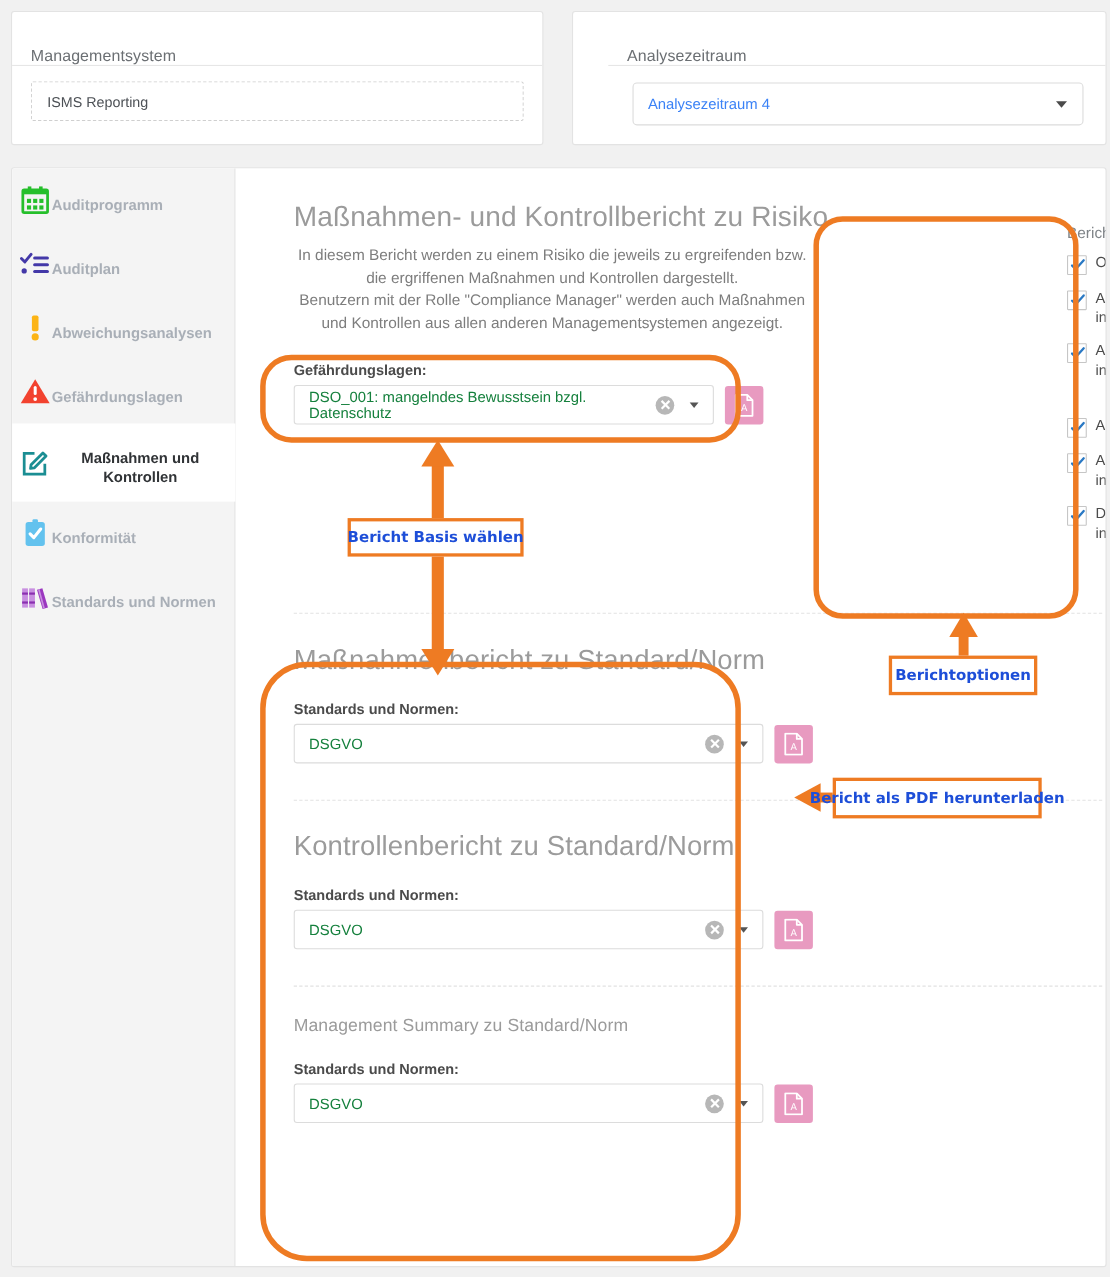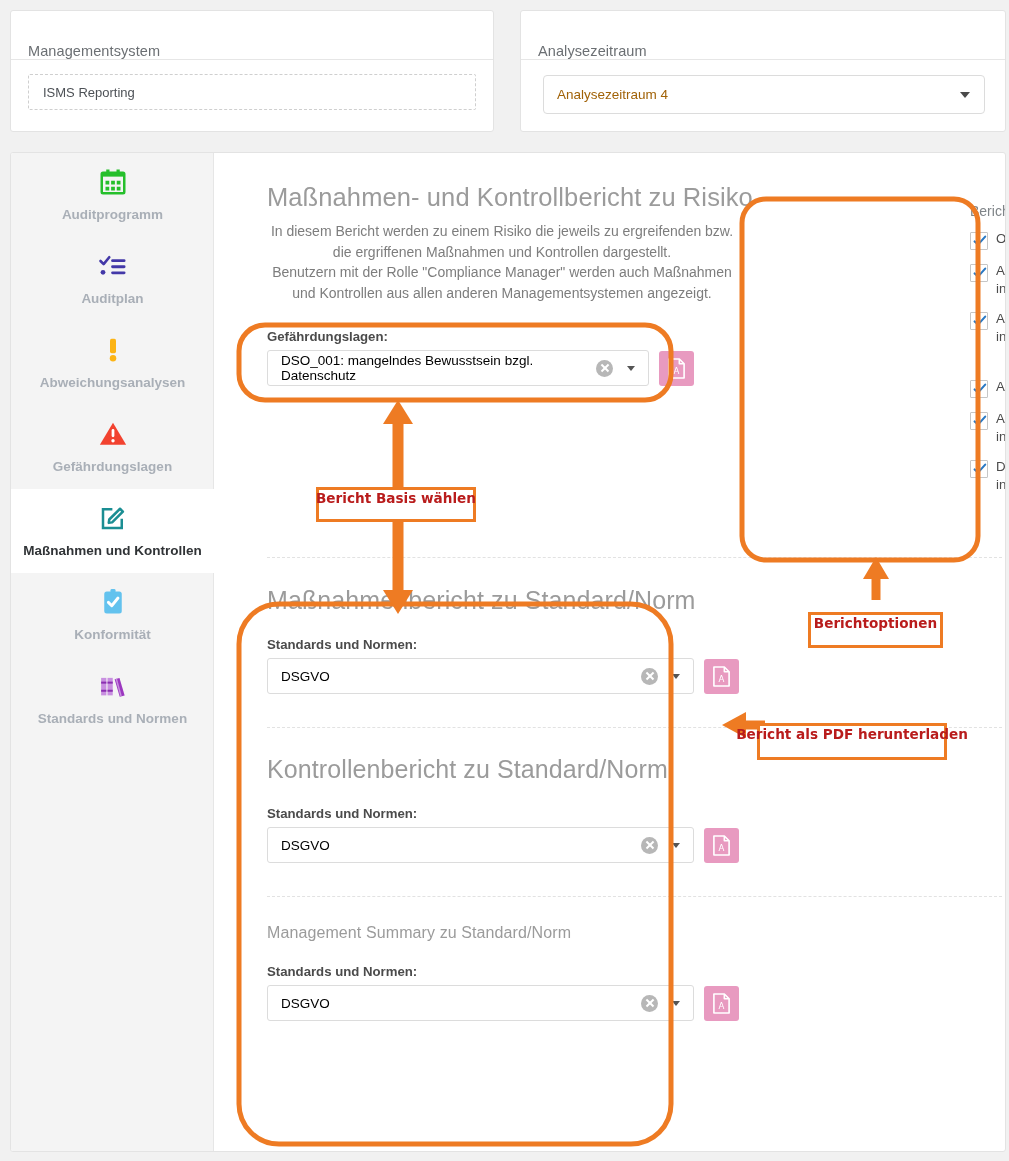--- a/index.html
+++ b/index.html
@@ -13,21 +13,21 @@
   #root { position: relative; width: 1009px; height: 1161px; }
 
   
   .topcard {
     position: absolute;
     background: #ffffff;
     border: 1px solid #e3e3e3;
     border-radius: 3px;
   }
   #card-ms  { left: 10px;  top: 10px; width: 484px; height: 122px; }
-  #card-az  { left: 520px; top: 10px; width: 486px; height: 122px; }
+  #card-az  { left: 520px; top: 10px; width: 486px; height: 122px; padding-left: 32px; }
   .topcard-head {
     height: 49px;
     border-bottom: 1px solid #e6e6e6;
     display: flex; align-items: flex-end;
     padding-left: 17px;
   }
   .topcard-head span {
     font-size: 14.5px; color: #6b6f73; letter-spacing: .1px;
   }
   .topcard-body { padding: 14px 17px 0 17px; }
@@ -44,21 +44,21 @@
   #az-body { padding: 15px 20px 0 22px; }
   .select-box {
     height: 39px;
     border: 1px solid #dcdcdc;
     border-radius: 4px;
     background: #fff;
     display: flex; align-items: center;
     padding: 0 14px 0 13px;
     position: relative;
   }
-  .select-box .val { font-size: 13.5px; color: #a16207; flex: 1; }
+  .select-box .val { font-size: 13.5px; color: #3b82f6; flex: 1; }
   .caret {
     width: 0; height: 0;
     border-left: 5px solid transparent;
     border-right: 5px solid transparent;
     border-top: 6px solid #4a4a4a;
   }
 
   
   #panel {
     position: absolute; left: 10px; top: 152px;
@@ -72,21 +72,21 @@
   
   #sidebar {
     position: absolute; left: 0; top: 0;
     width: 203px; height: 100%;
     background: #f4f4f4;
     border-right: 1px solid #e6e6e6;
   }
   .nav-item {
     width: 203px;
     padding: 14px 6px 14px 6px;
-    display: flex; flex-direction: column; align-items: center;
+    display: flex; flex-direction: row; align-items: center;
     cursor: pointer;
   }
   .nav-item .nav-label {
     margin-top: 9px;
     font-size: 13.5px;
     font-weight: bold;
     color: #a9afb7;
     text-align: center;
     line-height: 17px;
   }
@@ -111,21 +111,21 @@
   .fieldlabel {
     font-size: 13.2px; font-weight: bold; color: #4b4b4b;
     margin-bottom: 6px;
   }
   .combo {
     height: 36px; background: #fff;
     border: 1px solid #dcdcdc; border-radius: 3px;
     display: flex; align-items: center;
     padding: 0 9px 0 13px;
   }
-  .combo .cval { flex: 1; font-size: 13.5px; color: #000000; }
+  .combo .cval { flex: 1; font-size: 13.5px; color: #15803d; }
   .clear-x {
     width: 17px; height: 17px; border-radius: 50%;
     background: #b7b7b7; position: relative; margin-right: 14px;
     flex: 0 0 auto;
   }
   .clear-x::before, .clear-x::after {
     content: ""; position: absolute; left: 3.5px; top: 7.6px;
     width: 10px; height: 1.9px; background: #fff;
   }
   .clear-x::before { transform: rotate(45deg); }
@@ -164,25 +164,24 @@
   .cbx svg { position: absolute; left: 1px; top: 0px; }
   .opt-lbl { font-size: 13.3px; color: #4b4b4b; line-height: 18px; }
 
   
   #anno { position: absolute; left: 0; top: 0; width: 1009px; height: 1161px;
           pointer-events: none; }
   .callout {
     position: absolute;
     border: 3px solid #ee7b23;
     background: #ffffff;
-    display: flex; align-items: flex-start; justify-content: center;
-    font-size: 13.6px; font-weight: bold; color: #b91c1c;
+    display: flex; align-items: center; justify-content: center;
+    font-size: 13.6px; font-weight: bold; color: #1d4ed8;
     font-family: "DejaVu Sans", sans-serif;
     white-space: nowrap;
-    margin-top: 16px;
   }
 </style>
 </head>
 <body>
 
 <div id="root">
 
   <div class="topcard" id="card-ms">
     <div class="topcard-head">
       <span>Managementsystem</span>

